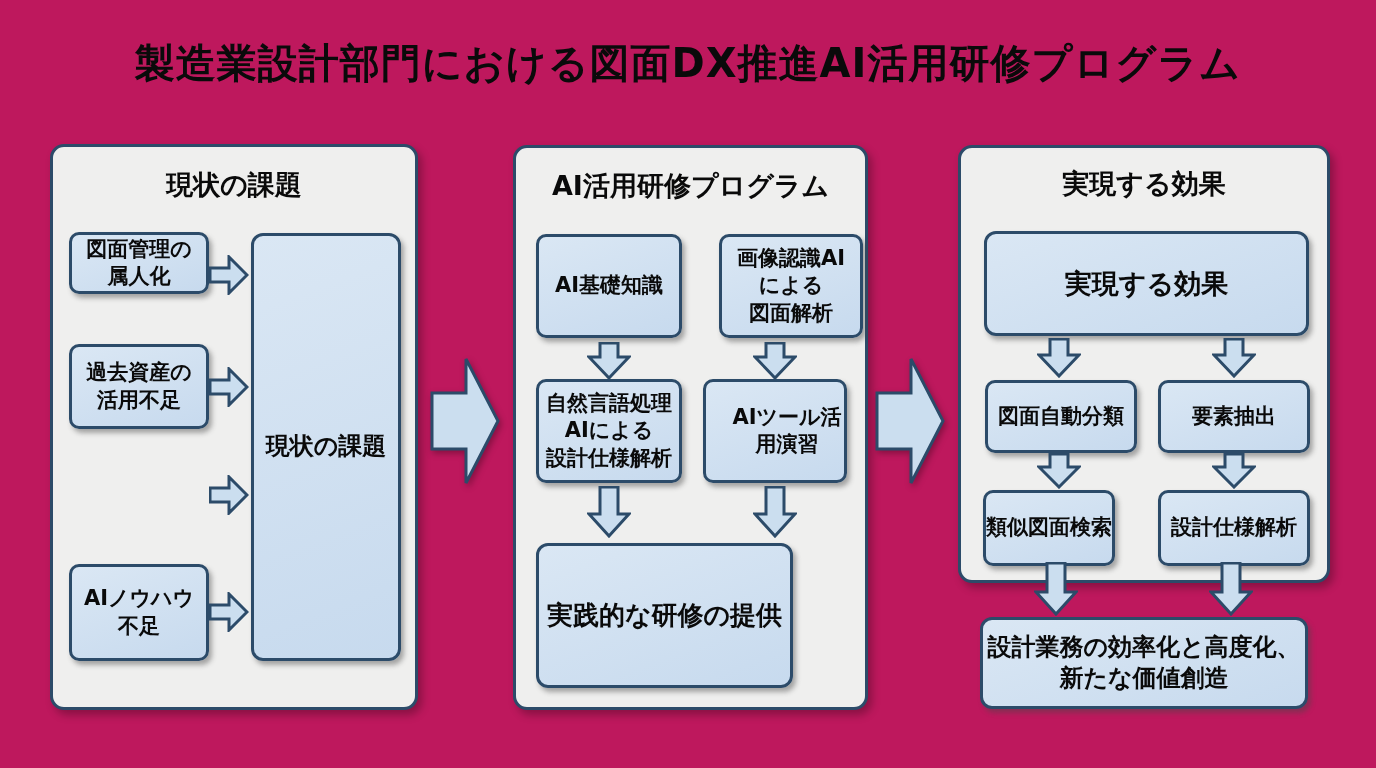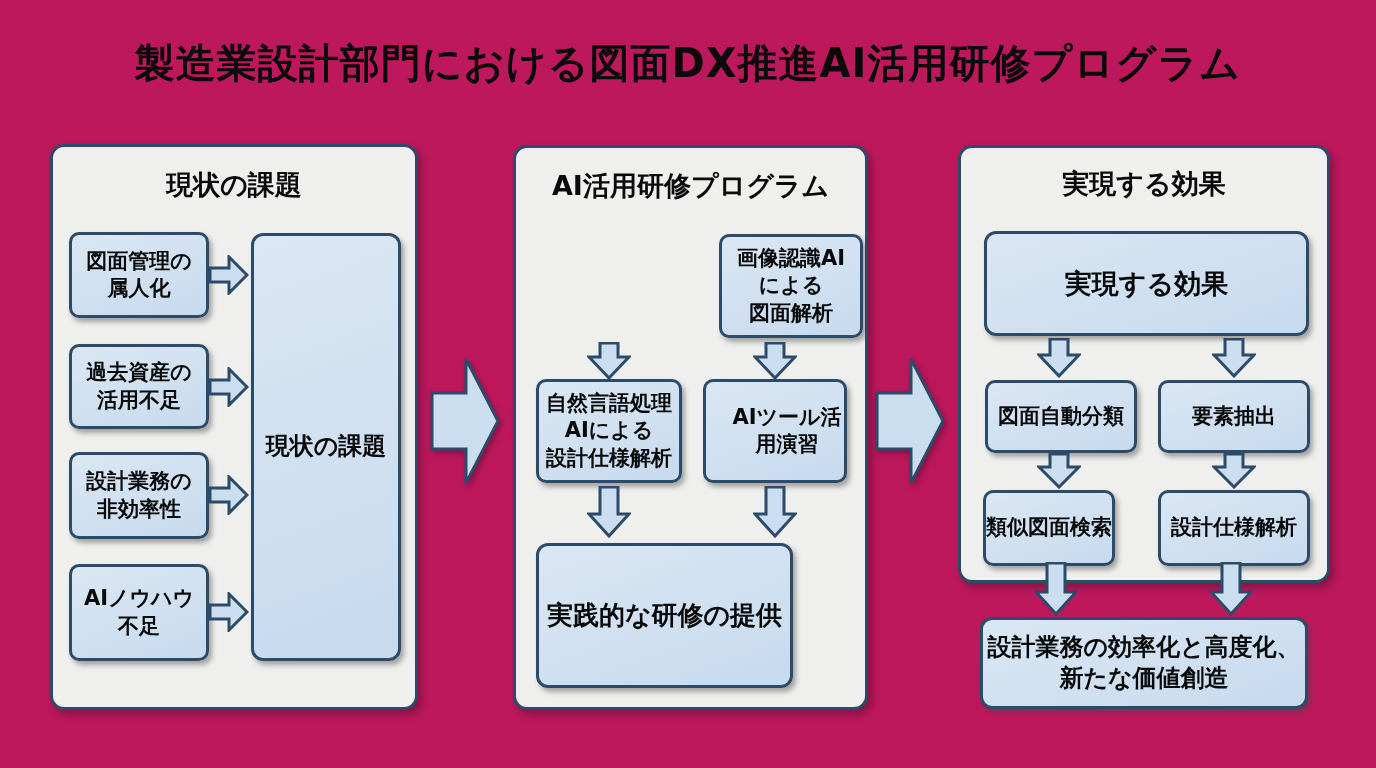--- a/index.html
+++ b/index.html
@@ -48,26 +48,24 @@
 </head>
 <body>
 
 <div class="stage">
 
   <div class="main-title">製造業設計部門における図面DX推進AI活用研修プログラム</div>
 
   <div class="panel" style="left:50px; top:144px; width:368px; height:566px;">
     <div class="panel-title" style="top:20px;">現状の課題</div>
 
-    <div class="box fs21" style="left:16px; top:85px;  width:140px; height:86px;">図面管理の
+    <div class="box fs21" style="left:16px; top:85px;  width:140px; height:62px;">図面管理の
 属人化</div>
     <div class="box fs21" style="left:16px; top:197px; width:140px; height:85px;">過去資産の
 活用不足</div>
-    <div class="box fs21" style="left:16px; top:305px; width:140px; height:87px;">設計業務の
-非効率性</div>
     <div class="box fs21" style="left:16px; top:417px; width:140px; height:97px;">AIノウハウ
 不足</div>
 
     <div class="arrow" style="left:156px; top:108px;">
       <svg width="40" height="40" viewBox="0 0 40 40">
           <polygon points="1,13 20,13 20,2 38,20 20,38 20,27 1,27"></polygon>
         </svg>
     </div>
     <div class="arrow" style="left:156px; top:220px;">
       <svg width="40" height="40" viewBox="0 0 40 40">
@@ -90,20 +88,21 @@
 
   <div class="arrow shadow" style="left:430px; top:355px;">
     <svg width="70" height="132" viewBox="0 0 70 132">
         <polygon points="2,38 36,38 36,4 68,66 36,128 36,94 2,94"></polygon>
       </svg>
   </div>
 
   <div class="panel" style="left:513px; top:145px; width:355px; height:565px;">
     <div class="panel-title" style="top:20px;">AI活用研修プログラム</div>
 
+    <div class="box fs21" style="left:20px;  top:86px; width:146px; height:104px;">AI基礎知識</div>
     <div class="box fs21" style="left:187px; top:86px; width:144px; height:104px;margin-left:16px;">画像認識AI
 による
 図面解析</div>
 
     <div class="arrow" style="left:71px; top:194px;">
       <svg width="44" height="38" viewBox="0 0 44 38">
           <polygon points="13,1 31,1 31,15 42,15 22,36 2,15 13,15"></polygon>
         </svg>
     </div>
     <div class="arrow" style="left:237px; top:194px;">

